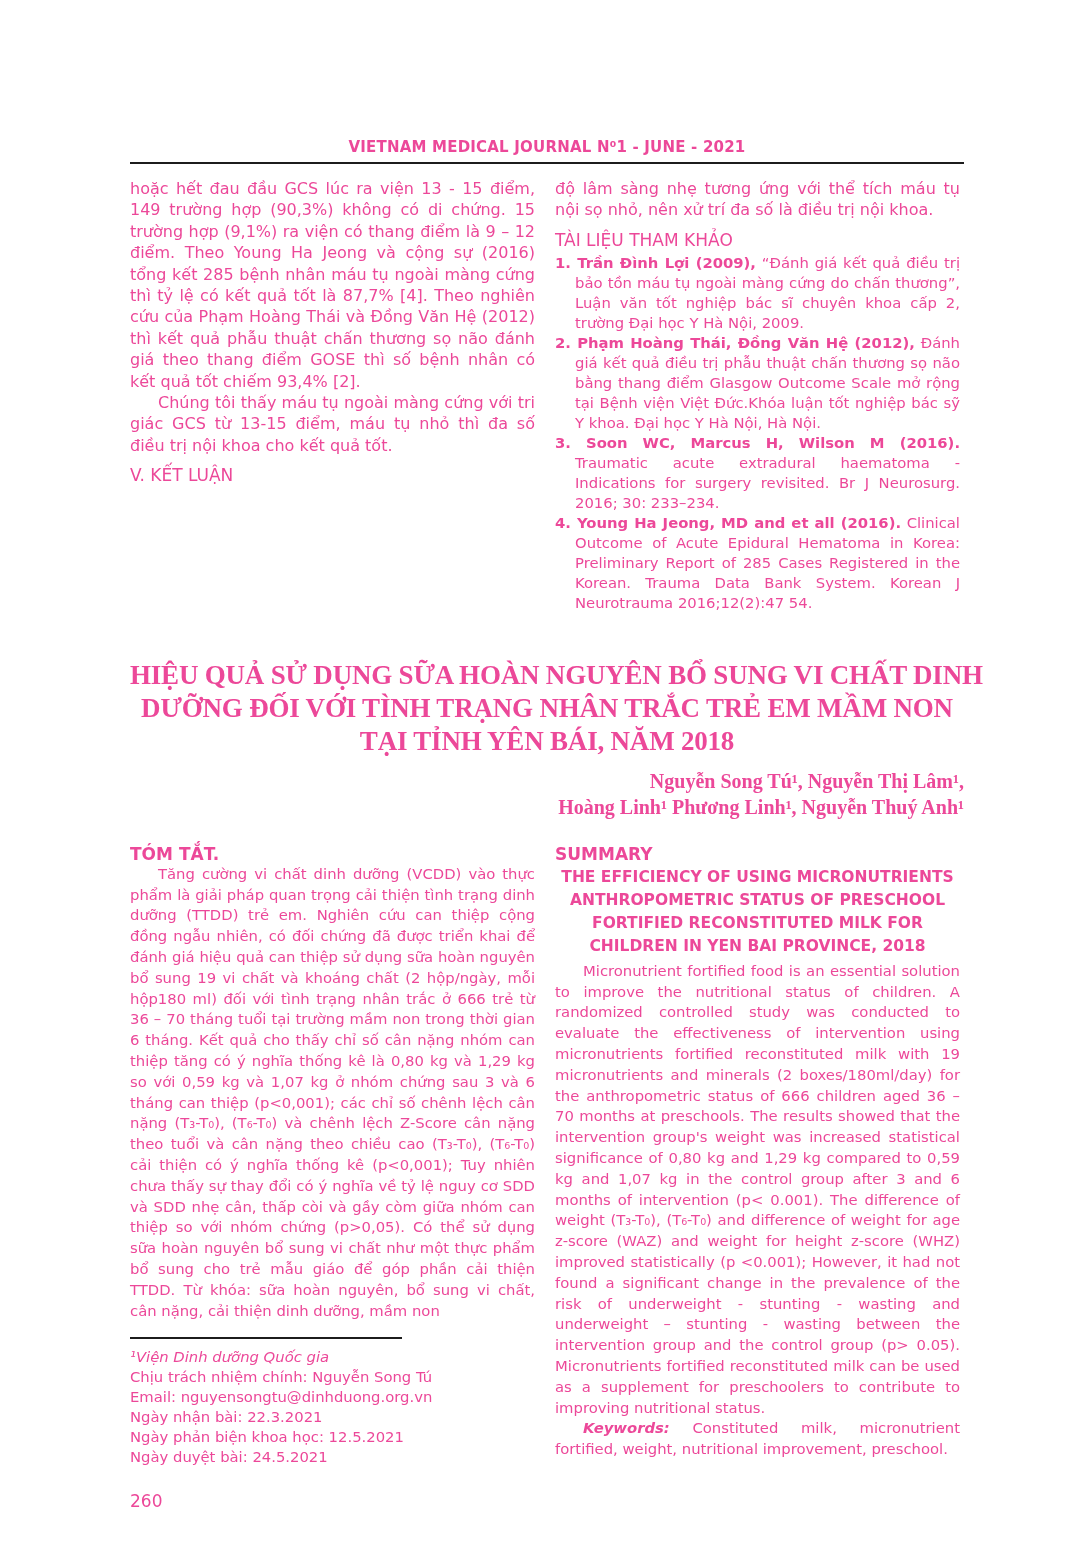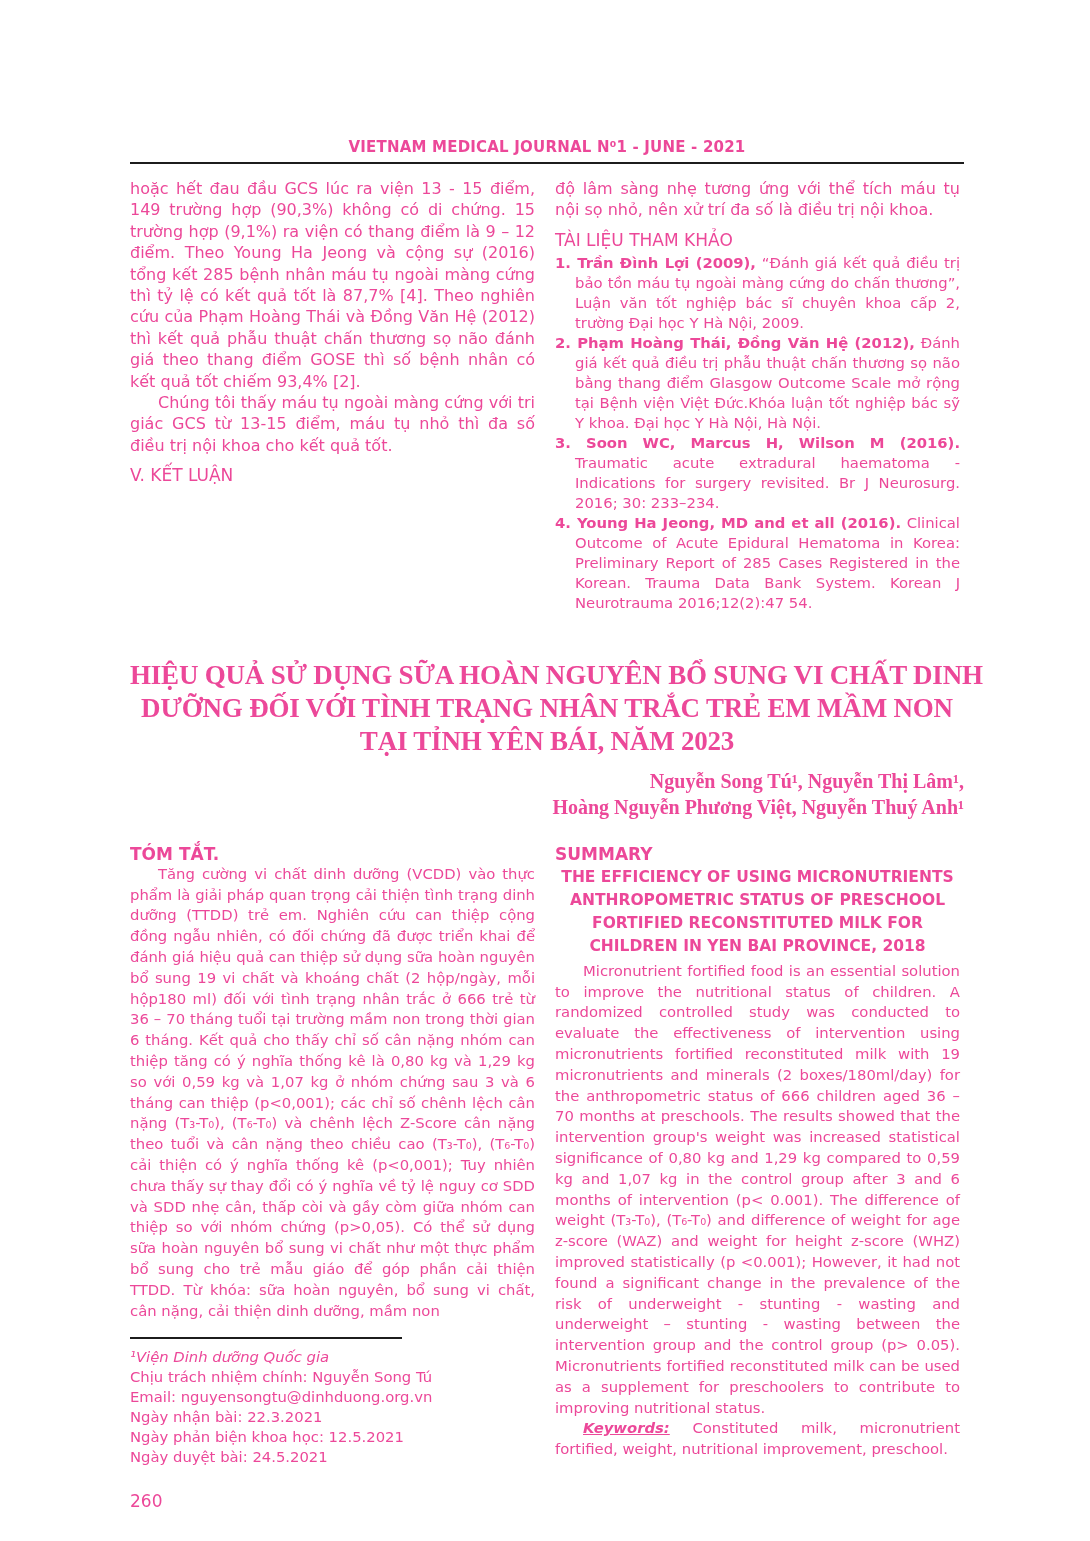--- a/index.html
+++ b/index.html
@@ -85,21 +85,21 @@
     width:272px;
     border:none;
     border-top:2px solid #1c1c1c;
     margin:16px 0 8px 0;
   }
   .footnote {
     font-size:14.8px;
     line-height:20px;
   }
   .footnote .aff { font-style:italic; }
-  .kw-label { font-weight:bold; font-style:italic;text-decoration:underline; }
+  .kw-label { font-weight:bold; font-style:italic; }
   .page-number {
     margin-top:24px;
     font-size:17px;
   }
 </style>
 </head>
 <body>
 
 <div class="page">
 
@@ -120,26 +120,26 @@
         <p class="ref"><b>2. Phạm Hoàng Thái, Đồng Văn Hệ (2012),</b> <span>Đánh giá kết quả điều trị phẫu thuật chấn thương sọ não bằng thang điểm Glasgow Outcome Scale mở rộng tại Bệnh viện Việt Đức.Khóa luận tốt nghiệp bác sỹ Y khoa. Đại học Y Hà Nội, Hà Nội.</span></p>
         <p class="ref"><b>3. Soon WC, Marcus H, Wilson M (2016).</b> <span>Traumatic acute extradural haematoma - Indications for surgery revisited. Br J Neurosurg. 2016; 30: 233–234.</span></p>
         <p class="ref"><b>4. Young Ha Jeong, MD and et all (2016).</b> <span>Clinical Outcome of Acute Epidural Hematoma in Korea: Preliminary Report of 285 Cases Registered in the Korean. Trauma Data Bank System. Korean J Neurotrauma 2016;12(2):47 54.</span></p>
       </div>
     </div>
   </div>
 
   <div class="article-title">
     <div>HIỆU QUẢ SỬ DỤNG SỮA HOÀN NGUYÊN BỔ SUNG VI CHẤT DINH</div>
     <div>DƯỠNG ĐỐI VỚI TÌNH TRẠNG NHÂN TRẮC TRẺ EM MẦM NON</div>
-    <div>TẠI TỈNH YÊN BÁI, NĂM 2023</div>
+    <div>TẠI TỈNH YÊN BÁI, NĂM 2018</div>
   </div>
 
   <div class="authors">
     <div>Nguyễn Song Tú¹, Nguyễn Thị Lâm¹,</div>
-    <div>Hoàng Nguyễn Phương Việt, Nguyễn Thuý Anh¹</div>
+    <div>Hoàng Linh¹ Phương Linh¹, Nguyễn Thuý Anh¹</div>
   </div>
 
   <div class="cols abstract-section">
     <div class="col">
       <div class="sect-heading">TÓM TẮT.</div>
       <p class="small-text indent">Tăng cường vi chất dinh dưỡng (VCDD) vào thực phẩm là giải pháp quan trọng cải thiện tình trạng dinh dưỡng (TTDD) trẻ em. Nghiên cứu can thiệp cộng đồng ngẫu nhiên, có đối chứng đã được triển khai để đánh giá hiệu quả can thiệp sử dụng sữa hoàn nguyên bổ sung 19 vi chất và khoáng chất (2 hộp/ngày, mỗi hộp180 ml) đối với tình trạng nhân trắc ở 666 trẻ từ 36 – 70 tháng tuổi tại trường mầm non trong thời gian 6 tháng. Kết quả cho thấy chỉ số cân nặng nhóm can thiệp tăng có ý nghĩa thống kê là 0,80 kg và 1,29 kg so với 0,59 kg và 1,07 kg ở nhóm chứng sau 3 và 6 tháng can thiệp (p&lt;0,001); các chỉ số chênh lệch cân nặng (T₃-T₀), (T₆-T₀) và chênh lệch Z-Score cân nặng theo tuổi và cân nặng theo chiều cao (T₃-T₀), (T₆-T₀) cải thiện có ý nghĩa thống kê (p&lt;0,001); Tuy nhiên chưa thấy sự thay đổi có ý nghĩa về tỷ lệ nguy cơ SDD và SDD nhẹ cân, thấp còi và gầy còm giữa nhóm can thiệp so với nhóm chứng (p&gt;0,05). Có thể sử dụng sữa hoàn nguyên bổ sung vi chất như một thực phẩm bổ sung cho trẻ mẫu giáo để góp phần cải thiện TTDD. Từ khóa: sữa hoàn nguyên, bổ sung vi chất, cân nặng, cải thiện dinh dưỡng, mầm non</p>
       <div class="footnote-rule"></div>
       <div class="footnote">
         <div class="aff">¹Viện Dinh dưỡng Quốc gia</div>
         <div>Chịu trách nhiệm chính: Nguyễn Song Tú</div>

